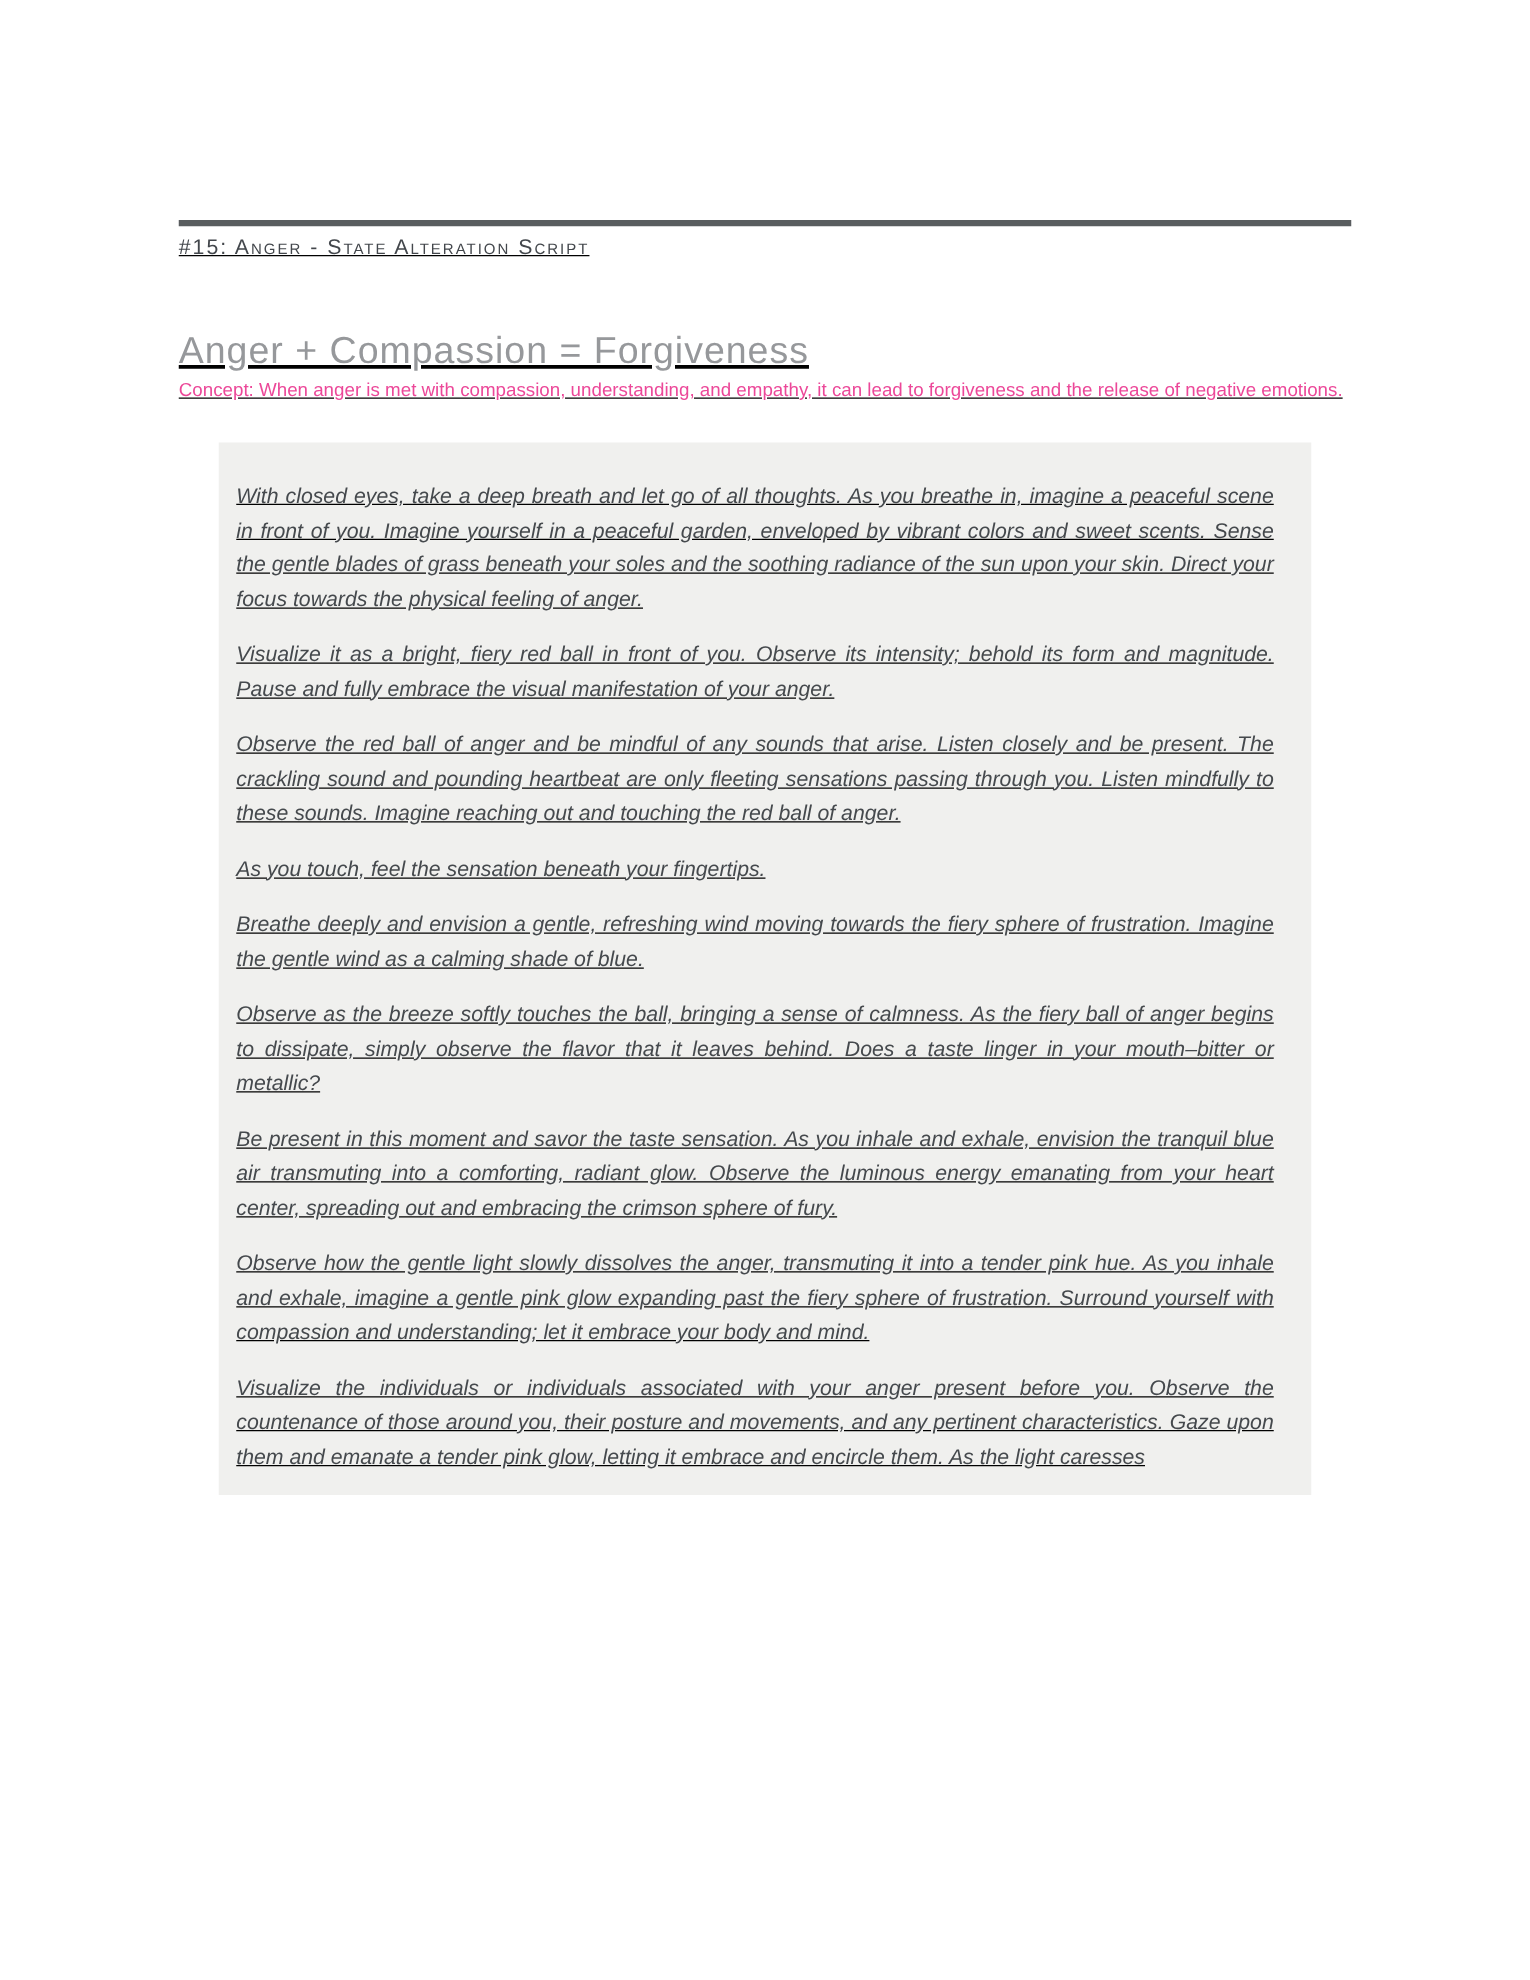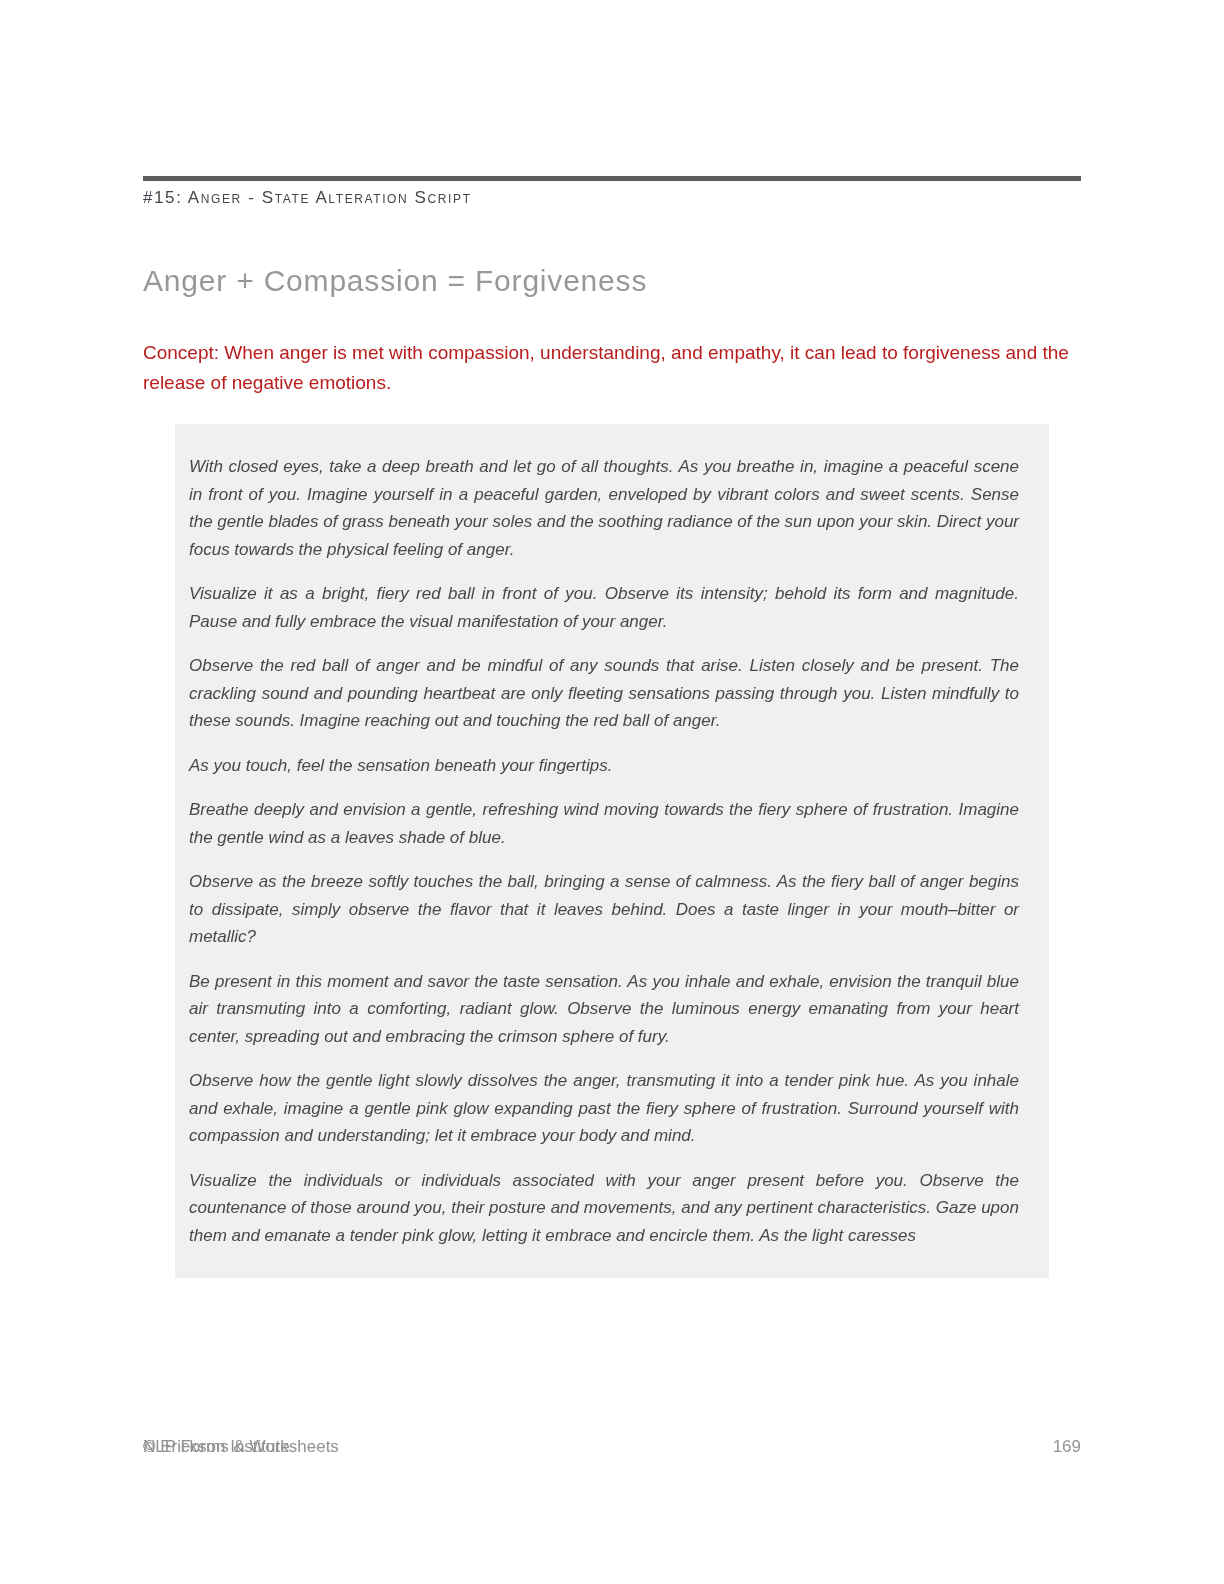--- a/index.html
+++ b/index.html
@@ -1,24 +1,25 @@
 <!DOCTYPE html>
 <html><head>
 <meta charset="utf-8">
 <style>
   * { margin: 0; padding: 0; box-sizing: border-box; }
   html, body { background: #ffffff; }
   .page {
     position: relative;
     width: 1224px;
-    height: 1584px;
+    height: 1196px;
     background: #ffffff;
     font-family: "Liberation Sans", "DejaVu Sans", sans-serif;
     overflow: hidden;
     margin: 0 auto;
+    text-decoration: underline;
   }
   .content {
     padding: 0 143px;
   }
   .header-rule {
     margin-top: 176px;
     height: 5px;
     background: #595d5f;
   }
   .kicker {
@@ -31,24 +32,23 @@
   }
   .doc-title {
     margin-top: 56px;
     text-align: left;
     font-size: 30px;
     font-weight: 300;
     letter-spacing: 0.8px;
     color: #96989b;
   }
   .concept {
-    margin-top: 40px;
-    font-size: 19px;
+    font-size: 15px;
     line-height: 30px;
-    color: #b91c1c;
+    color: #ec4899;
     font-weight: 400;
   }
   .script-box {
     margin: 26px 32px 0 32px;
     background: #f0f0ee;
     padding: 29px 30px 12px 14px;
   }
   .script-box p {
     font-style: italic;
     font-size: 17px;
@@ -81,21 +81,21 @@
 
     <h1 class="doc-title">Anger + Compassion = Forgiveness</h1>
 
     <p class="concept">Concept: When anger is met with compassion, understanding, and empathy, it can lead to forgiveness and the release of negative emotions.</p>
 
     <div class="script-box">
       <p>With closed eyes, take a deep breath and let go of all thoughts. As you breathe in, imagine a peaceful scene in front of you. Imagine yourself in a peaceful garden, enveloped by vibrant colors and sweet scents. Sense the gentle blades of grass beneath your soles and the soothing radiance of the sun upon your skin. Direct your focus towards the physical feeling of anger.</p>
       <p>Visualize it as a bright, fiery red ball in front of you. Observe its intensity; behold its form and magnitude. Pause and fully embrace the visual manifestation of your anger.</p>
       <p>Observe the red ball of anger and be mindful of any sounds that arise. Listen closely and be present. The crackling sound and pounding heartbeat are only fleeting sensations passing through you. Listen mindfully to these sounds. Imagine reaching out and touching the red ball of anger.</p>
       <p>As you touch, feel the sensation beneath your fingertips.</p>
-      <p>Breathe deeply and envision a gentle, refreshing wind moving towards the fiery sphere of frustration. Imagine the gentle wind as a leaves shade of blue.</p>
+      <p>Breathe deeply and envision a gentle, refreshing wind moving towards the fiery sphere of frustration. Imagine the gentle wind as a calming shade of blue.</p>
       <p>Observe as the breeze softly touches the ball, bringing a sense of calmness. As the fiery ball of anger begins to dissipate, simply observe the flavor that it leaves behind. Does a taste linger in your mouth–bitter or metallic?</p>
       <p>Be present in this moment and savor the taste sensation. As you inhale and exhale, envision the tranquil blue air transmuting into a comforting, radiant glow. Observe the luminous energy emanating from your heart center, spreading out and embracing the crimson sphere of fury.</p>
       <p>Observe how the gentle light slowly dissolves the anger, transmuting it into a tender pink hue. As you inhale and exhale, imagine a gentle pink glow expanding past the fiery sphere of frustration. Surround yourself with compassion and understanding; let it embrace your body and mind.</p>
       <p>Visualize the individuals or individuals associated with your anger present before you. Observe the countenance of those around you, their posture and movements, and any pertinent characteristics. Gaze upon them and emanate a tender pink glow, letting it embrace and encircle them. As the light caresses</p>
     </div>
 
   </div>
 
   <div class="footer">
     <span class="footer-left">© Erickson Institute</span>

